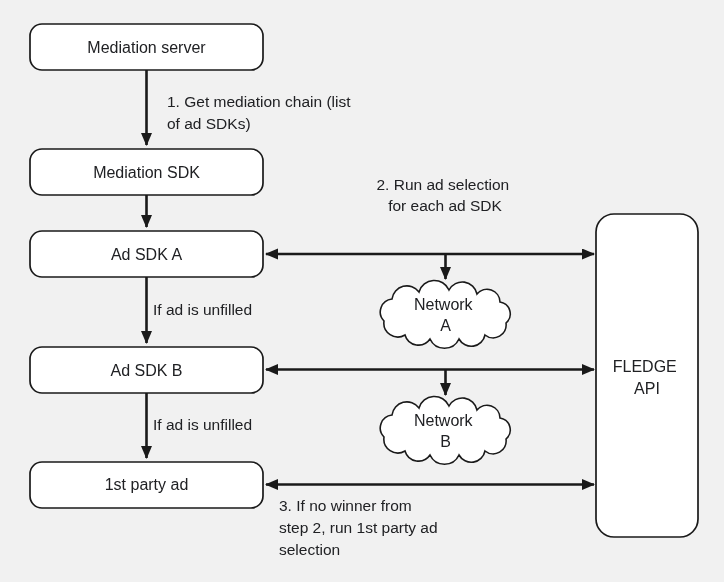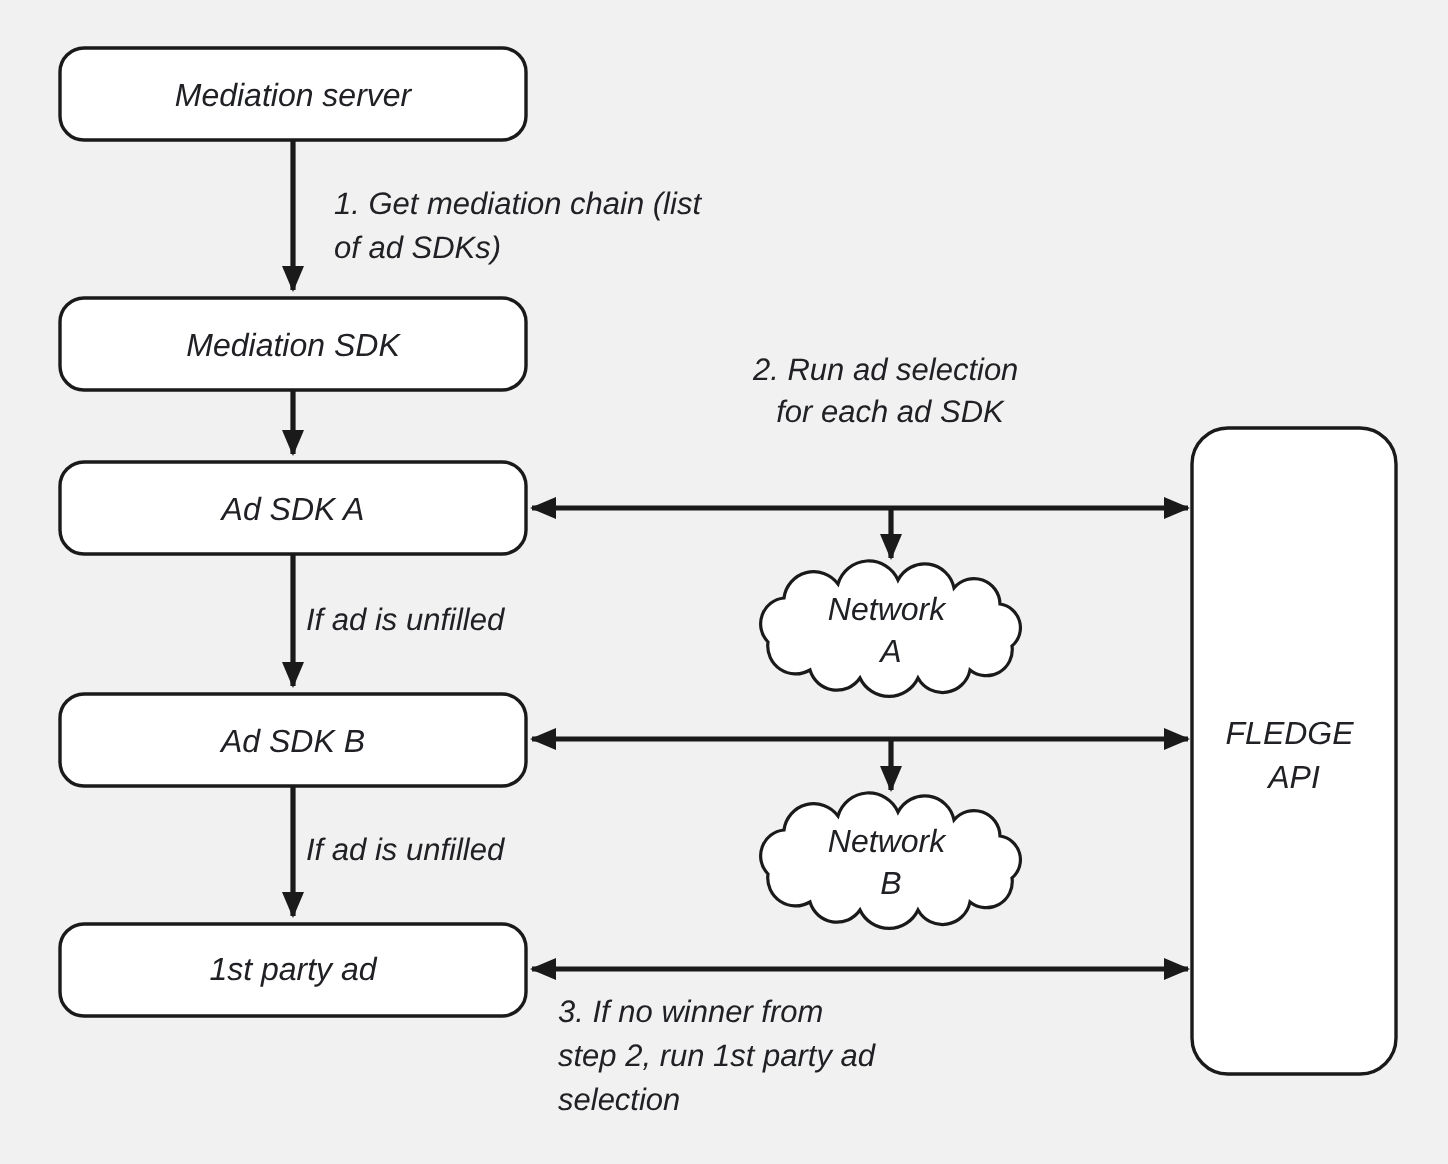--- a/index.html
+++ b/index.html
@@ -7,21 +7,20 @@
     padding: 0;
     background: #f1f1f1;
     font-family: "Liberation Sans", sans-serif;
   }
   #stage {
     position: relative;
     width: 724px;
     height: 582px;
     background: #f1f1f1;
     overflow: hidden;
-    font-style: italic;
   }
   svg { display: block; }
   .node-box {
     fill: #ffffff;
     stroke: #1a1a1a;
     stroke-width: 1.7;
   }
   .cloud {
     fill: #ffffff;
     stroke: #1a1a1a;

